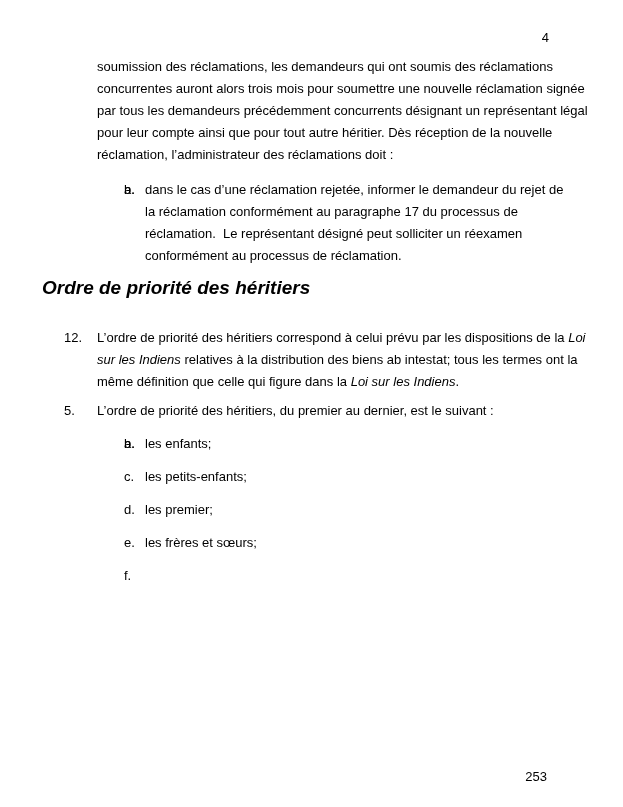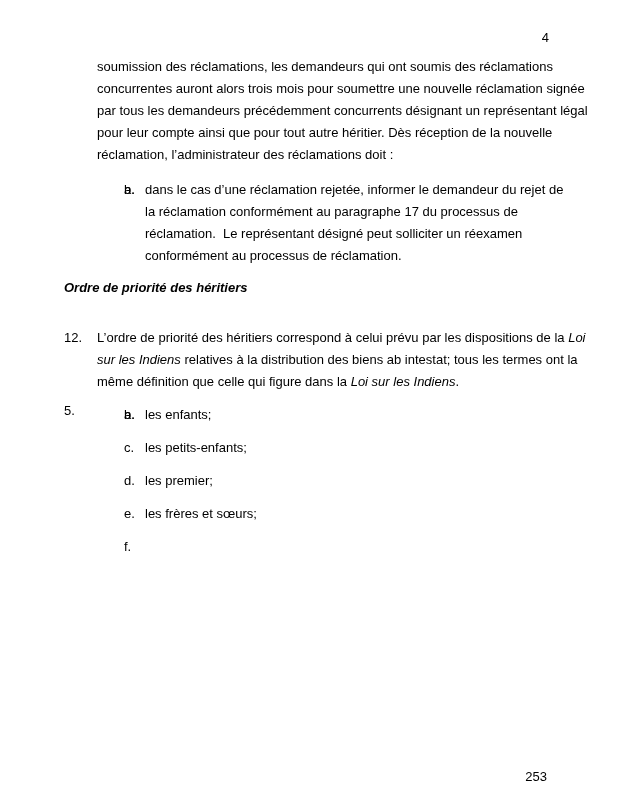--- a/index.html
+++ b/index.html
@@ -22,22 +22,22 @@
   .par.intro { margin: 0 0 8px 97px; width: 497px; }
 
   .alpha-list .item { position: relative; margin-left: 145px; }
   .alpha-list .item .marker { position: absolute; left: -21px; }
 
   .claims { margin-top: 9px; }
   .claims .item { width: 430px; }
   .claims .item + .item { margin-top: 13px; }
 
   .heading {
-    margin: 10px 0 0 64px;
-    font-size: 13px;
+    margin: 10px 0 0 42px;
+    font-size: 19px;
     font-weight: bold;
     font-style: italic;
     line-height: 22px;
   }
 
   .num-list { margin-top: 12px; }
   .num-list .item { position: relative; margin-left: 97px; width: 489px; margin-top: 28px; }
   .num-list .item .marker { position: absolute; left: -33px; }
   .num-list .item + .item { margin-top: 7px; }
 
@@ -60,21 +60,21 @@
 
     <div class="alpha-list claims">
         <div class="item"><span class="marker">a.</span></div>
         <div class="item"><span class="marker">b.</span><span class="txt">dans le cas d’une réclamation rejetée, informer le demandeur du rejet de la réclamation conformément au paragraphe 17 du processus de réclamation.&nbsp; Le représentant désigné peut solliciter un réexamen conformément au processus de réclamation.</span></div>
       </div>
 
     <h2 class="heading">Ordre de priorité des héritiers</h2>
 
     <div class="num-list">
         <div class="item"><span class="marker">12.</span><span class="txt"><span>L’ordre de priorité des héritiers correspond à celui prévu par les dispositions de la </span><span class="it">Loi sur les Indiens</span><span> relatives à la distribution des biens ab intestat; tous les termes ont la même définition que celle qui figure dans la </span><span class="it">Loi sur les Indiens</span><span>.</span></span></div>
-        <div class="item"><span class="marker">5.</span></div>
+        <div class="item"><span class="marker">5.</span><span class="txt"><span>L’ordre de priorité des héritiers, du premier au dernier, est le suivant&nbsp;:</span></span></div>
       </div>
 
     <div class="alpha-list heirs">
         <div class="item"><span class="marker">a.</span></div>
         <div class="item"><span class="marker">b.</span><span class="txt">les enfants;</span></div>
         <div class="item"><span class="marker">c.</span><span class="txt">les petits-enfants;</span></div>
         <div class="item"><span class="marker">d.</span><span class="txt">les premier;</span></div>
         <div class="item"><span class="marker">e.</span><span class="txt">les frères et sœurs;</span></div>
         <div class="item"><span class="marker">f.</span></div>
       </div>

